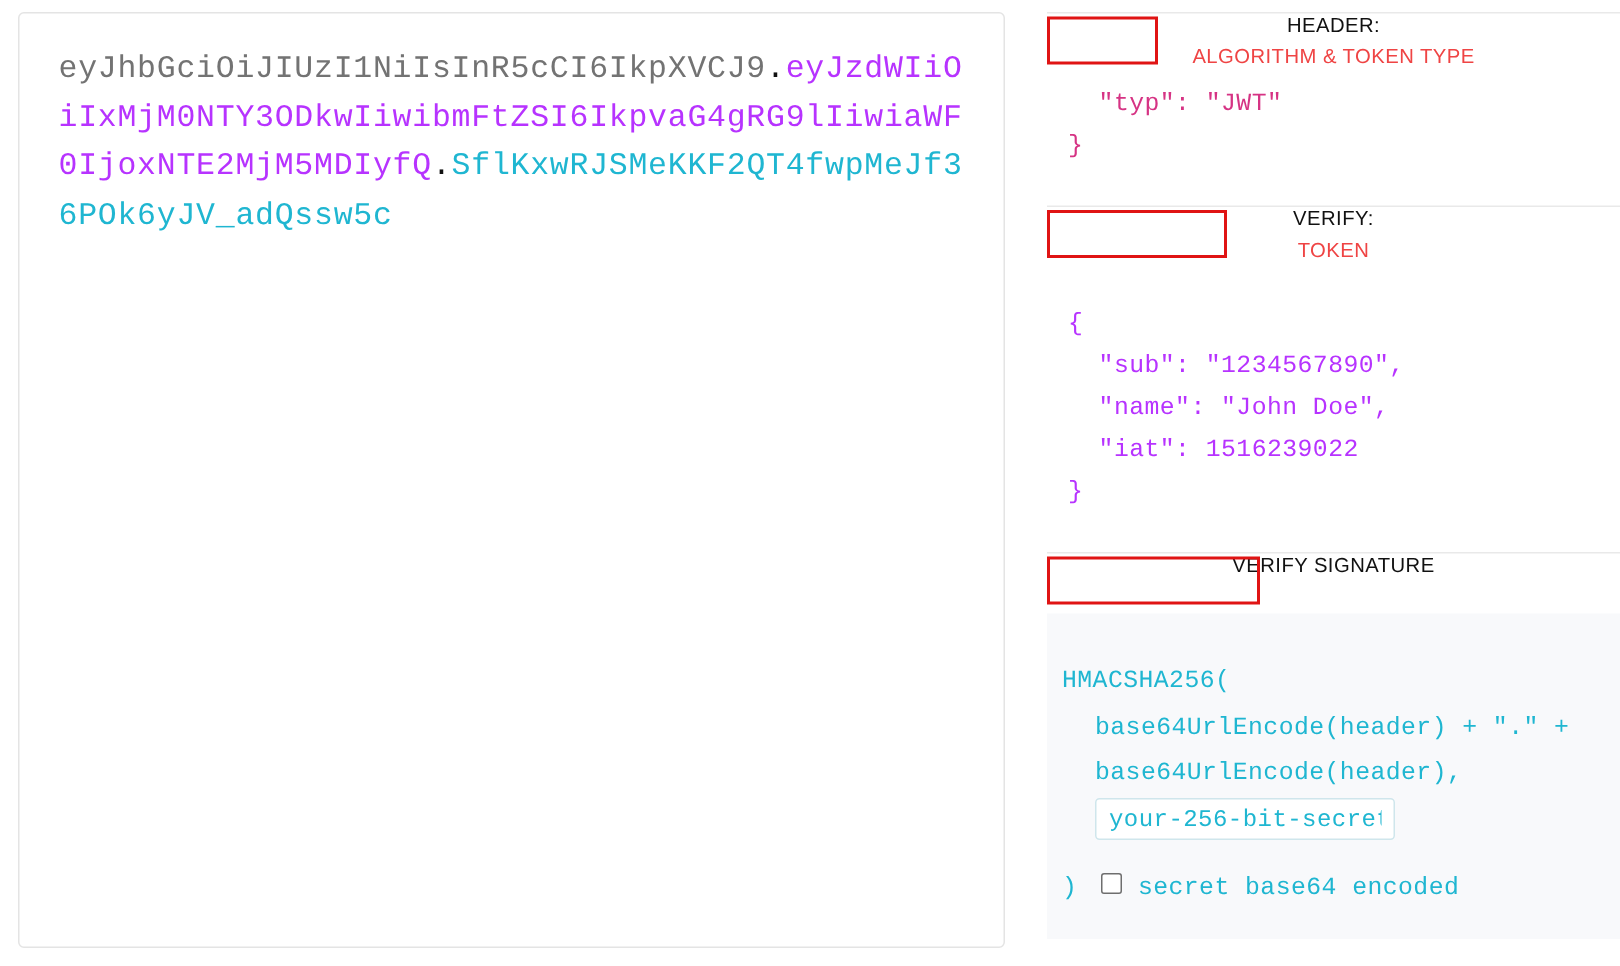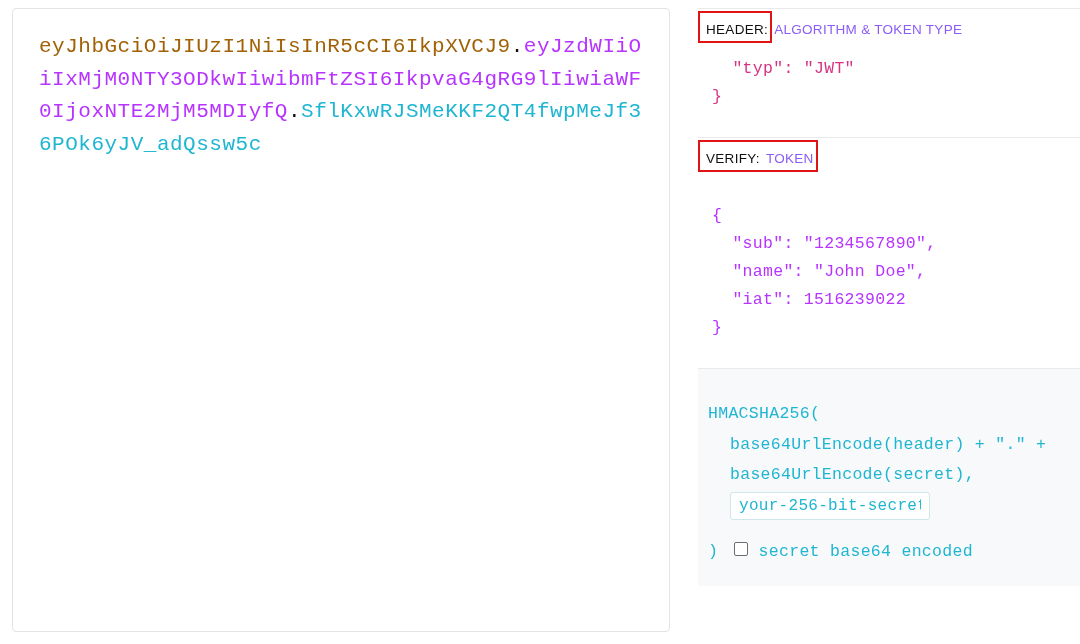--- a/index.html
+++ b/index.html
@@ -18,21 +18,21 @@
       border: 1px solid #e4e4e4;
       border-radius: 4px;
       padding: 22px 26px;
       font-family: ui-monospace, "SFMono-Regular", Consolas, "Liberation Mono", Menlo, monospace;
       font-size: 21px;
       line-height: 1.55;
       letter-spacing: 0.5px;
       word-break: break-all;
       overflow: hidden;
     }
-    .tok-header { color: #a16207; } 
+    .tok-header { color: #737373; } 
     .tok-dot     { color: #111; }
     .tok-payload { color: #b733ff; } 
     .tok-sig     { color: #1fb6d1; } 
     .right-panel {
       flex: 1;
       display: flex;
       flex-direction: column;
       gap: 0;
       border: 1px solid #e9e9e9;
       border-left: none;
@@ -42,31 +42,32 @@
     .section {
       border-bottom: 1px solid #e9e9e9;
     }
     .section-header {
       position: relative;
       display: flex;
       align-items: center;
       gap: 6px;
       height: 40px;
       padding: 0 8px;
+      flex-direction: column;
     }
     .section-title {
       font-size: 13.5px;
       letter-spacing: 0.3px;
       color: #111;
       font-weight: 500;
     }
     .section-sub {
       font-size: 13.5px;
       letter-spacing: 0.3px;
-      color: #8b5cf6;
+      color: #ef4444;
       font-weight: 400;
     }
     .red-box {
       position: absolute;
       border: 2px solid #e01414;
       pointer-events: none;
     }
     .section-body {
       padding: 6px 14px 26px 14px;
       font-family: ui-monospace, "SFMono-Regular", Consolas, "Liberation Mono", Menlo, monospace;
@@ -137,24 +138,28 @@
       <span class="section-sub">TOKEN</span>
     </div>
     <div class="section-body json-payload-color" style="padding-top:24px;">{
   "sub": "1234567890",
   "name": "John Doe",
   "iat": 1516239022
 }</div>
   </div>
 
   <div class="section" style="border-bottom:none;">
+    <div class="section-header">
+      <span class="red-box" style="left:0;top:2px;width:142px;height:32px;"></span>
+      <span class="section-title">VERIFY SIGNATURE</span>
+    </div>
     <div class="sig-body">
       <span class="row">HMACSHA256(</span>
       <span class="indent">base64UrlEncode(header) + "." +</span>
-      <span class="indent">base64UrlEncode(secret),</span>
+      <span class="indent">base64UrlEncode(header),</span>
       <span class="indent">
         <input class="secret-input" value="your-256-bit-secret" style="">
       </span>
       <span class="row chk-row">
         <span class="mono-inline">)</span>
         <span class="chk"></span>
         <span class="mono-inline">secret base64 encoded</span>
       </span>
     </div>
   </div>

